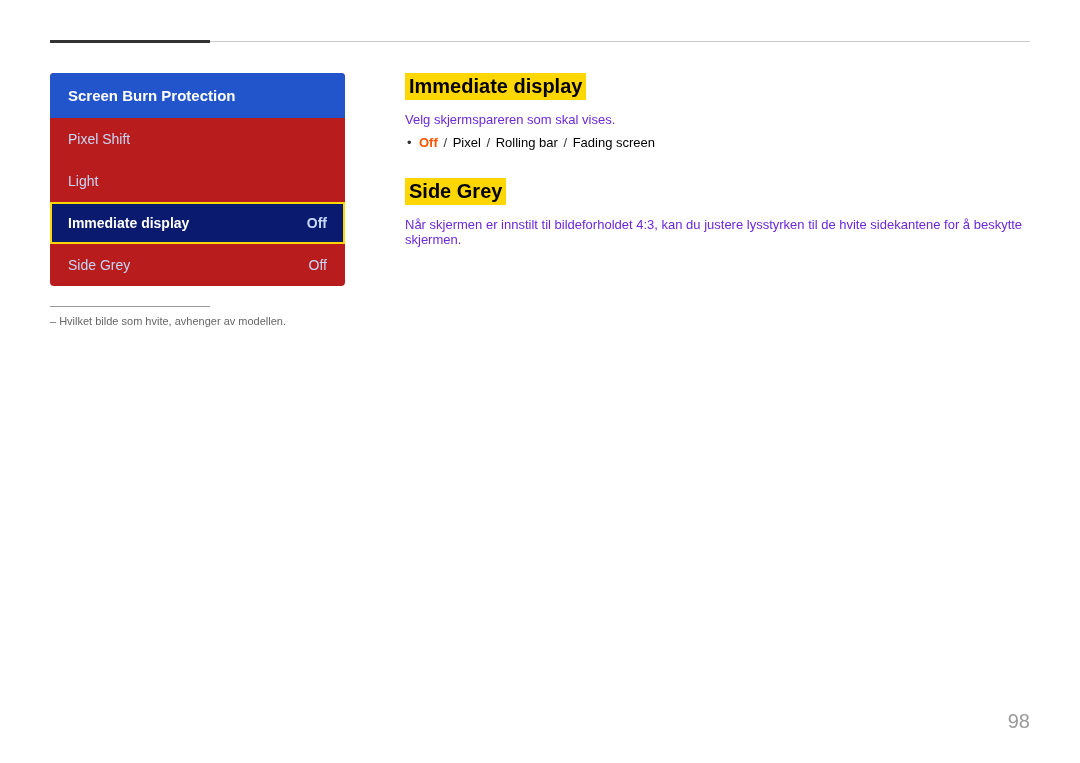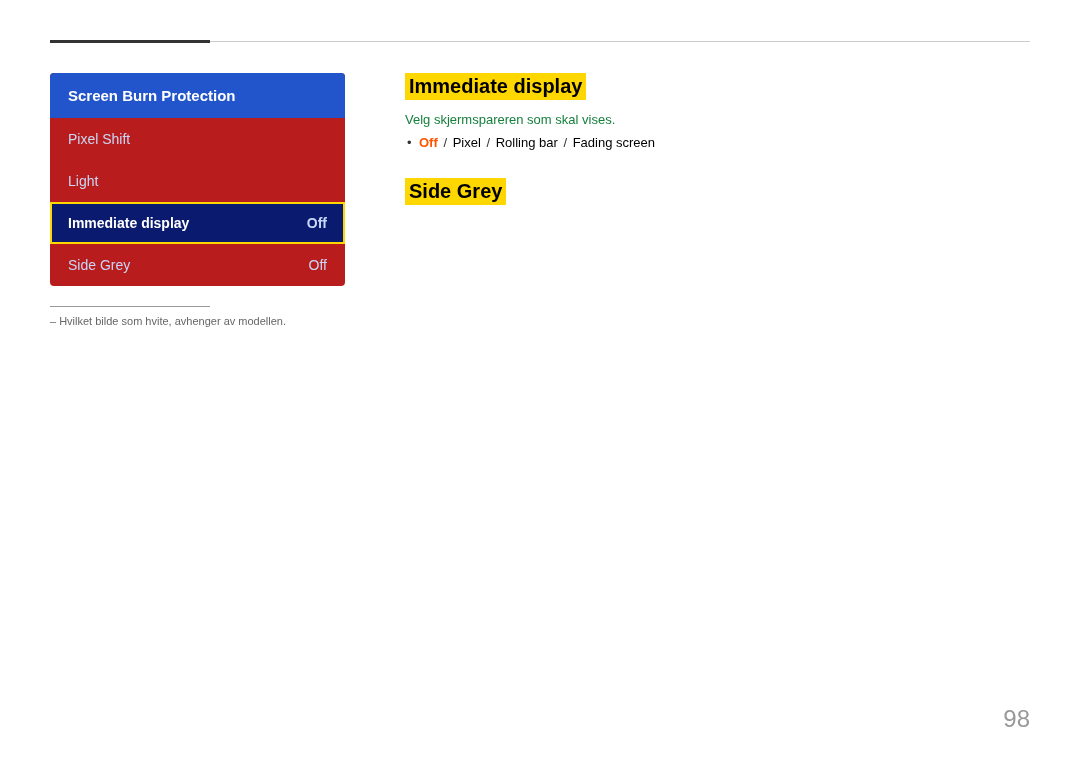--- a/index.html
+++ b/index.html
@@ -125,21 +125,21 @@
       display: inline-block;
       padding: 2px 4px;
       font-size: 20px;
       font-weight: 700;
       color: #000;
       margin-bottom: 12px;
     }
 
     .section-desc {
       font-size: 13px;
-      color: #15803d;
+      color: #6d28d9;
       margin-bottom: 8px;
     }
 
     .option-list {
       list-style: none;
       margin-bottom: 28px;
       padding-left: 14px;
     }
 
     .option-list li {
@@ -171,21 +171,21 @@
     .option-separator {
       color: #333;
       margin: 0 2px;
     }
 
     
     .page-number {
       position: absolute;
       bottom: 30px;
       right: 50px;
-      font-size: 24px;
+      font-size: 20px;
       color: #999;
       font-weight: 300;
     }
   </style>
 </head>
 <body>
 
 <div class="page-container">
 
   <div class="top-lines">
@@ -227,20 +227,21 @@
         <p class="section-desc">Velg skjermspareren som skal vises.</p>
         <ul class="option-list">
           <li>
             <span class="option-link active">Off</span><span class="option-separator"> / </span><span class="option-link inactive">Pixel</span><span class="option-separator"> / </span><span class="option-link inactive">Rolling bar</span><span class="option-separator"> / </span><span class="option-link inactive">Fading screen</span>
           </li>
         </ul>
       </div>
 
       <div>
         <div class="section-title">Side Grey</div>
+        <p class="section-desc">Når skjermen er innstilt til bildeforholdet 4:3, kan du justere lysstyrken til de hvite sidekantene for å beskytte skjermen.</p>
       </div>
 
     </div>
   </div>
 
   <div class="page-number">98</div>
 
 </div>
 
 </body></html>

